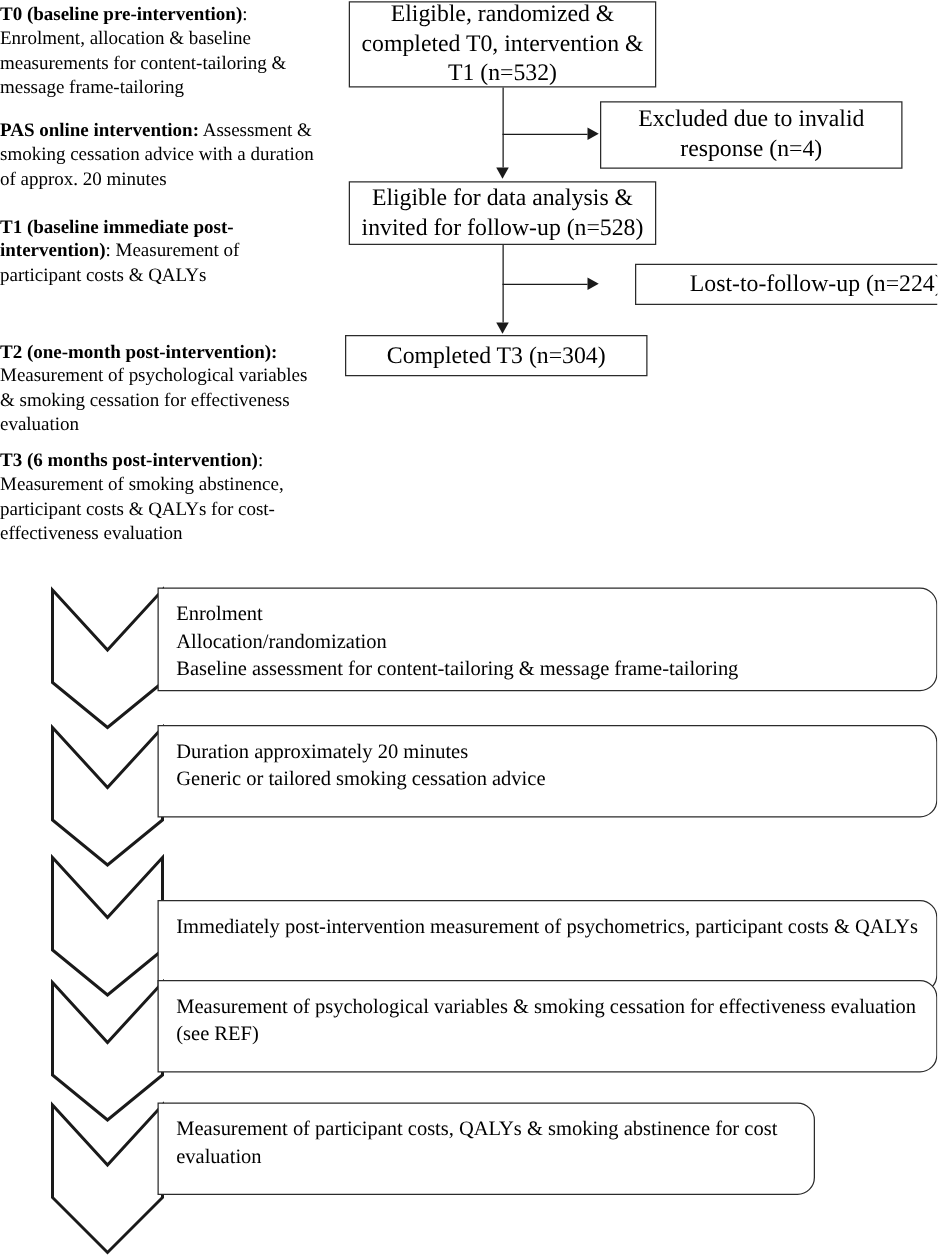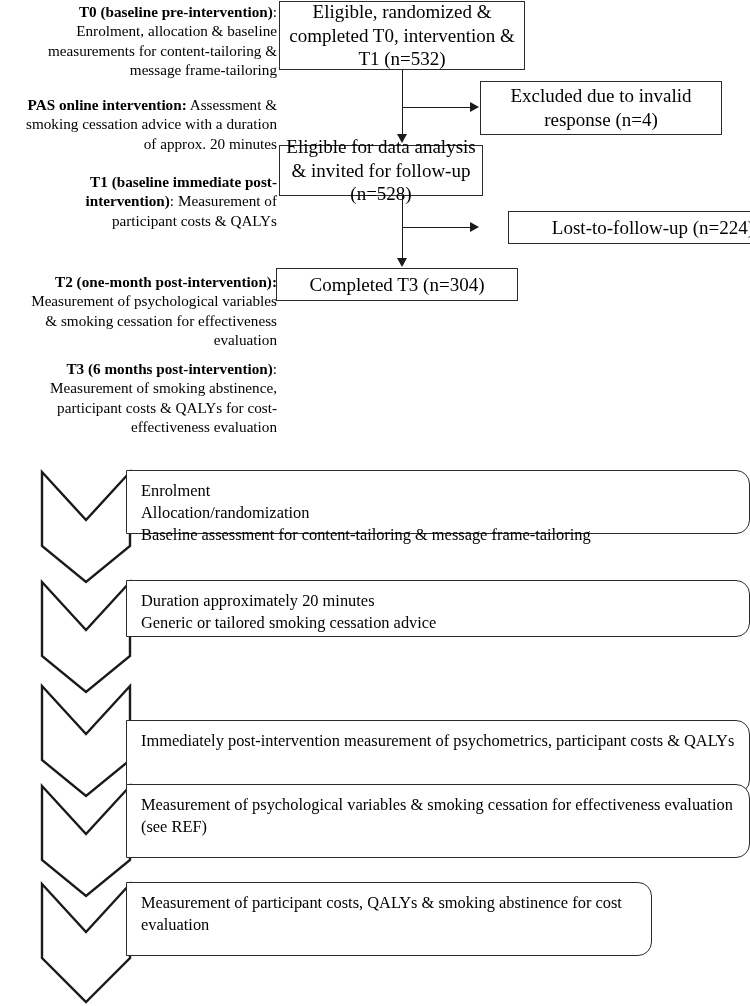--- a/index.html
+++ b/index.html
@@ -24,24 +24,23 @@
   .timeline-col {
     position: absolute;
     left: 0px;
     top: 0px;
     width: 258px;
     height: 450px;
   }
   .timeline-item {
     position: absolute;
     width: 258px;
-    text-align: right;
+    text-align: left;
     font-size: 15.2px;
     line-height: 1.28;
-    padding-left: 19px;
   }
   .timeline-item .tl-head {
     font-weight: bold;
   }
   .timeline-item .tl-body {
     font-weight: normal;
   }
 
   
   .flow-box {
@@ -154,21 +153,21 @@
     <div class="vline" style="left:402px; top:70px; height:64px;"></div>
     <div class="arrow-down" style="left:396.5px; top:134px;"></div>
 
     <div class="hline" style="left:402px; top:107px; width:68px;"></div>
     <div class="arrow-right" style="left:470px; top:101.5px;"></div>
 
     <div class="flow-box" style="left:480px; top:81px; width:242px; height:54px;">
       <span class="fb-text">Excluded due to invalid response (n=4)</span>
     </div>
 
-    <div class="flow-box" style="left:279px; top:145px; width:204px; height:51px;">
+    <div class="flow-box" style="left:279px; top:145px; width:246px; height:51px;">
       <span class="fb-text">Eligible for data analysis &amp; invited for follow-up (n=528)</span>
     </div>
 
     <div class="vline" style="left:402px; top:196px; height:62px;"></div>
     <div class="arrow-down" style="left:396.5px; top:258px;"></div>
 
     <div class="hline" style="left:402px; top:227px; width:68px;"></div>
     <div class="arrow-right" style="left:470px; top:221.5px;"></div>
 
     <div class="flow-box" style="left:480px; top:211px; width:290px; height:33px;margin-left:28px;">
@@ -180,34 +179,34 @@
     </div>
 
   </div>
 
   <div class="stage-row" style="top:468px;">
     <div class="stage-chevron">
       <svg width="100" height="118" viewBox="0 0 100 118" xmlns="http://www.w3.org/2000/svg">
         <polygon points="6,4 50,52 94,4 94,78 50,114 6,78" fill="#ffffff" stroke="#1a1a1a" stroke-width="2.4" stroke-linejoin="miter"></polygon>
       </svg>
     </div>
-    <div class="stage-panel" style="top:2px; width:624px; height:64px;">
+    <div class="stage-panel" style="top:2px; width:624px; height:83px;">
       <span class="sp-line">Enrolment</span>
       <span class="sp-line">Allocation/randomization</span>
       <span class="sp-line">Baseline assessment for content-tailoring &amp; message frame-tailoring</span>
     </div>
   </div>
 
   <div class="stage-row" style="top:578px;">
     <div class="stage-chevron">
       <svg width="100" height="118" viewBox="0 0 100 118" xmlns="http://www.w3.org/2000/svg">
         <polygon points="6,4 50,52 94,4 94,78 50,114 6,78" fill="#ffffff" stroke="#1a1a1a" stroke-width="2.4" stroke-linejoin="miter"></polygon>
       </svg>
     </div>
-    <div class="stage-panel" style="top:2px; width:624px; height:57px;">
+    <div class="stage-panel" style="top:2px; width:624px; height:74px;">
       <span class="sp-line">Duration approximately 20 minutes</span>
       <span class="sp-line">Generic or tailored smoking cessation advice</span>
     </div>
   </div>
 
   <div class="stage-row" style="top:682px;">
     <div class="stage-chevron">
       <svg width="100" height="118" viewBox="0 0 100 118" xmlns="http://www.w3.org/2000/svg">
         <polygon points="6,4 50,52 94,4 94,78 50,114 6,78" fill="#ffffff" stroke="#1a1a1a" stroke-width="2.4" stroke-linejoin="miter"></polygon>
       </svg>

